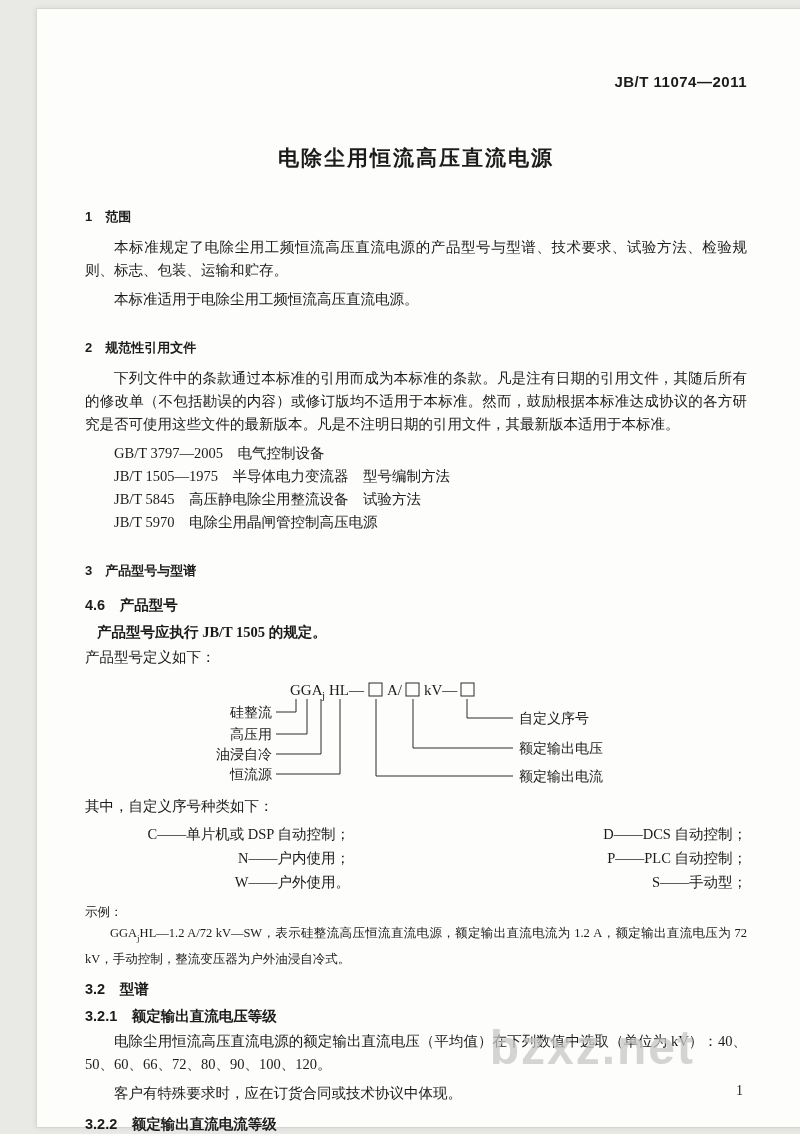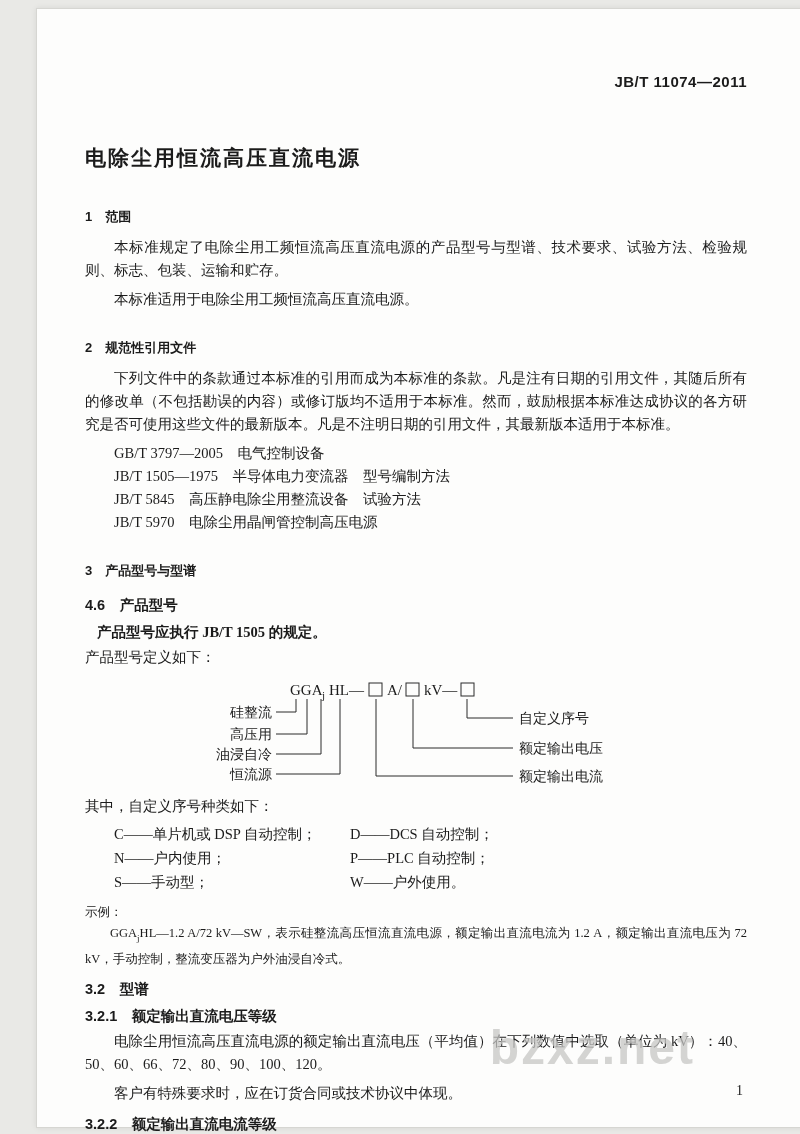--- a/index.html
+++ b/index.html
@@ -14,41 +14,41 @@
     background:#fdfdfc;border:1px solid #d6d6d2;box-sizing:border-box;
     padding:64px 66px 0 48px;
     box-shadow:0 0 6px rgba(0,0,0,.08);
   }
   .doc-number{
     font-family:"Liberation Sans","DejaVu Sans",sans-serif;
     font-weight:bold;font-size:15px;text-align:right;letter-spacing:.5px;
   }
   .title{
     font-family:"Liberation Sans","DejaVu Sans",sans-serif;
-    font-weight:bold;font-size:21px;text-align:left;letter-spacing:2px;
+    font-weight:bold;font-size:21px;text-align:center;letter-spacing:2px;
     margin:54px 0 0 0;
   }
   h2.sec{
     font-family:Liberation Sans, sans-serif;
     font-weight:bold;font-size:13px;margin:28px 0 10px 0;
   }
   h3.sub{
     font-family:"Liberation Sans","DejaVu Sans",sans-serif;
     font-weight:bold;font-size:14.5px;margin:16px 0 6px 0;
   }
   p.body{font-size:14.5px;line-height:23px;text-align:justify;margin:6px 0;}
   p.ind{text-indent:2em;}
   .refs div{padding-left:2em;font-size:14.5px;line-height:23px;}
   .diagram{margin:10px 0 4px 0;}
   .diagram svg{display:block;}
   .diagram text{font-size:14px;fill:#1b1b1b;font-family:"Liberation Serif","DejaVu Serif",serif;}
   .diagram text.code{font-size:15px;}
   .diagram text.codesub{font-size:11px;}
   .defs{padding-left:2em;font-size:14.5px;}
-  .defs .row{display:grid;grid-template-columns:236px 1fr;line-height:24px;}
+  .defs .row{display:grid;grid-template-columns:236px 1fr;line-height:24px;text-align:right;}
   .example-label{font-size:12.5px;margin:10px 0 2px 0;}
   .example{font-size:12.5px;line-height:21px;text-align:justify;text-indent:2em;margin:0 0 6px 0;}
   sub{font-size:9px;}
   .watermark{
     position:absolute;right:118px;bottom:52px;
     font-family:"Liberation Sans","DejaVu Sans",sans-serif;
     font-weight:bold;font-size:48px;letter-spacing:2px;
     color:#c7c7c5;opacity:.75;margin-left:32px;
   }
   .page-number{
@@ -120,22 +120,22 @@
   <div class="defs">
     <div class="row">
       <span>C——单片机或 DSP 自动控制；</span>
       <span>D——DCS 自动控制；</span>
     </div>
     <div class="row">
       <span>N——户内使用；</span>
       <span>P——PLC 自动控制；</span>
     </div>
     <div class="row">
+      <span>W——户外使用。</span>
       <span>S——手动型；</span>
-      <span>W——户外使用。</span>
     </div>
   </div>
 
   <div class="example-label">示例：</div>
   <p class="example"><span>GGA</span><sub>j</sub><span>HL—1.2 A/72 kV—SW，表示硅整流高压恒流直流电源，额定输出直流电流为 1.2 A，额定输出直流电压为 72 kV，手动控制，整流变压器为户外油浸自冷式。</span></p>
 
   <h3 class="sub" style="margin-top:10px;">3.2　型谱</h3>
 
   <h3 class="sub" style="margin:8px 0 4px 0;">3.2.1　额定输出直流电压等级</h3>
   <p class="body ind" style="margin:2px 0;">电除尘用恒流高压直流电源的额定输出直流电压（平均值）在下列数值中选取（单位为 kV）：40、50、60、66、72、80、90、100、120。</p>

